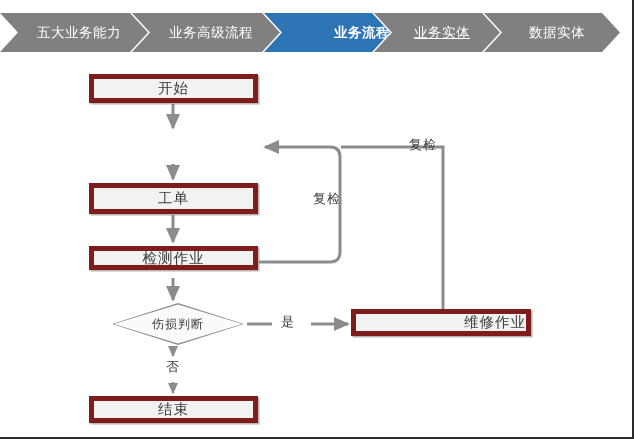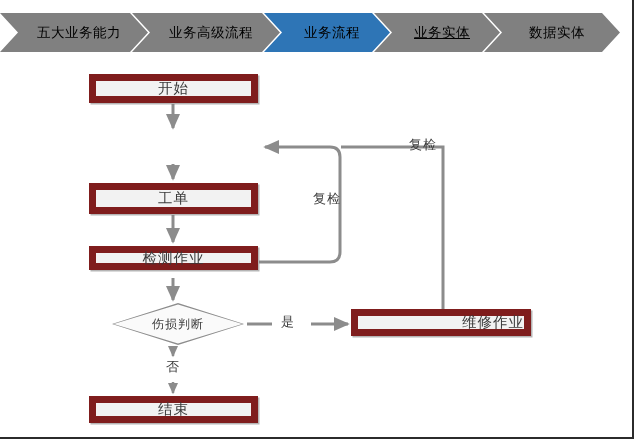--- a/index.html
+++ b/index.html
@@ -30,36 +30,36 @@
     height: 39px;
   }
   .chev {
     position: absolute;
     top: 0;
     height: 39px;
     display: flex;
     align-items: center;
     justify-content: center;
     box-sizing: border-box;
-    color: #000000;
+    color: #ffffff;
     font-size: 13.5px;
     letter-spacing: 0.5px;
     -webkit-clip-path: polygon(0 0, calc(100% - 18px) 0, 100% 50%, calc(100% - 18px) 100%, 0 100%, 18px 50%);
     clip-path: polygon(0 0, calc(100% - 18px) 0, 100% 50%, calc(100% - 18px) 100%, 0 100%, 18px 50%);
   }
   .chev-grey { background: #808080; }
-  .chev-blue { background: #2e75b6; font-weight: normal; }
+  .chev-blue { background: #2e75b6; font-weight: bold; justify-content: flex-end; }
   .chev-label { pointer-events: none; padding-left: 10px; }
 
   
   .node {
     position: absolute;
     box-sizing: border-box;
     background: #f2f2f2;
-    border: 7px solid #7f1d1d;
+    border: 5px solid #7f1d1d;
     box-shadow: 1.5px 1.5px 0 rgba(120,120,120,0.55);
     display: flex;
     align-items: center;
     justify-content: center;
     color: #3a3a3a;
     font-size: 14.5px;
     letter-spacing: 1px;
   }
 
   

